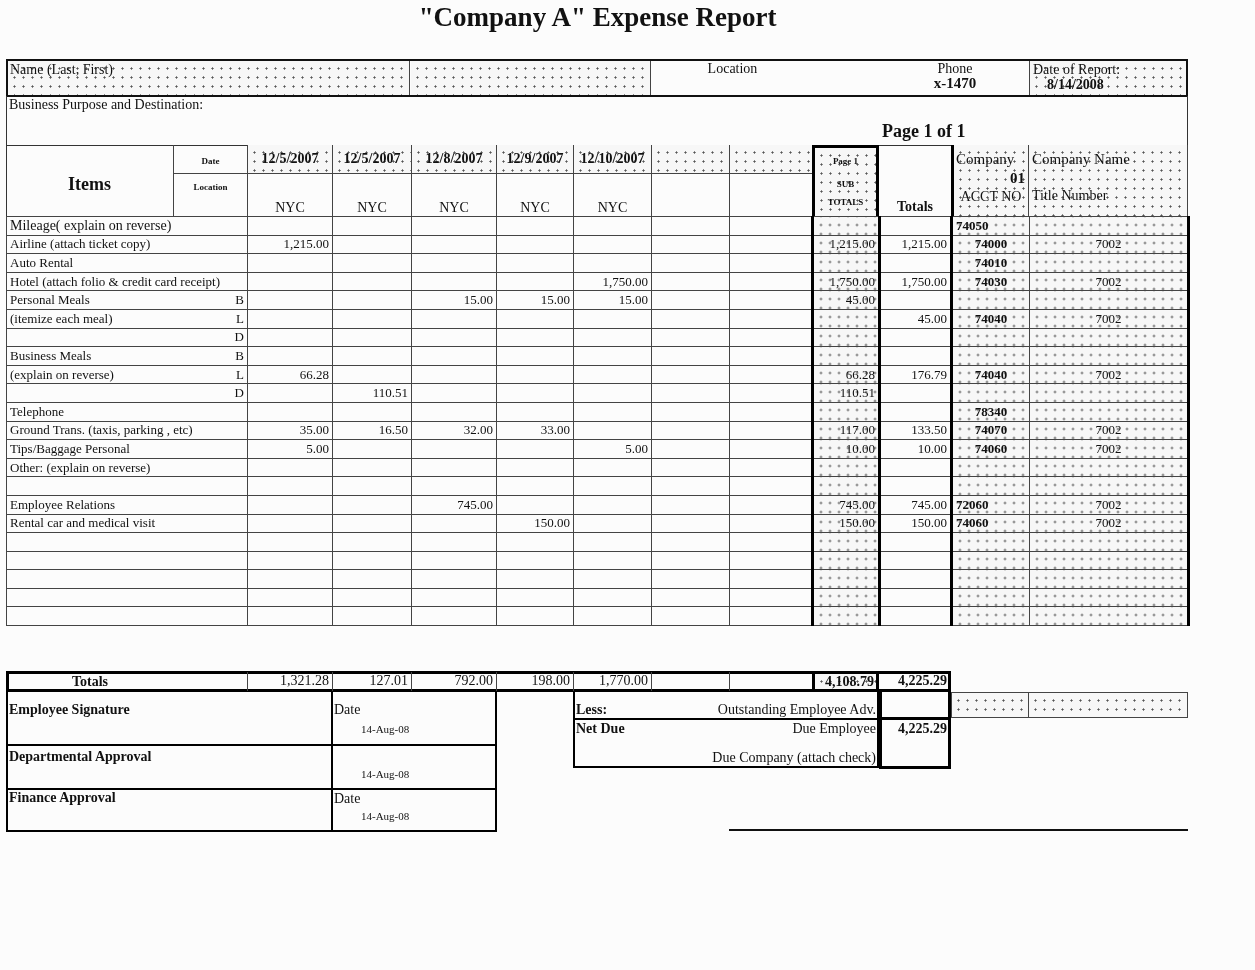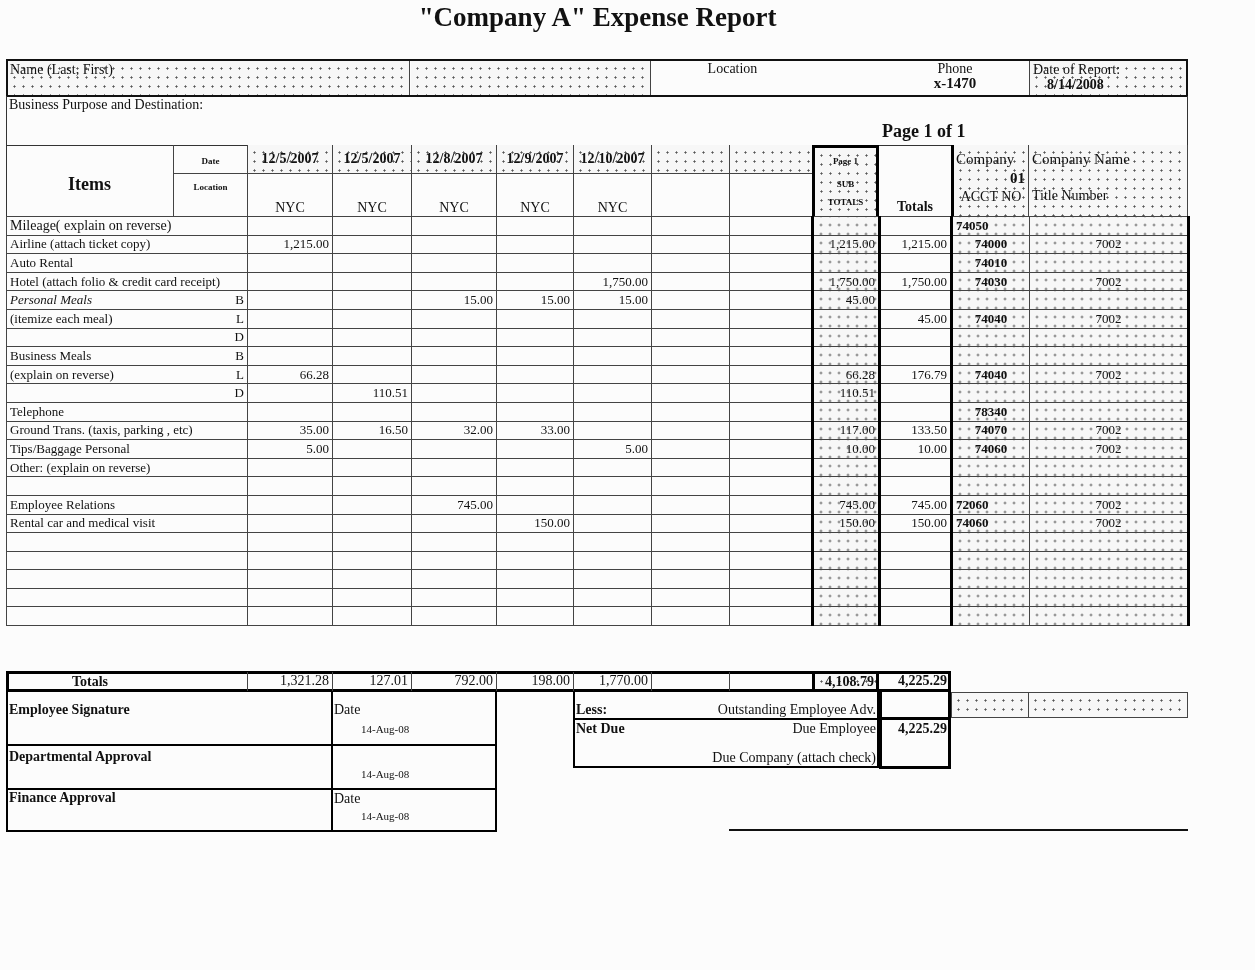--- a/index.html
+++ b/index.html
@@ -165,21 +165,21 @@
         <td class="r"></td>
         <td class="r">1,750.00</td>
         <td class="r"></td>
         <td class="r"></td>
         <td class="r dots sub">1,750.00</td>
         <td class="r">1,750.00</td>
         <td class="dots acct bold" style="text-align: center;">74030</td>
         <td class="dots c title-col" style="border-right: 1px solid rgb(68, 68, 68);">7002</td>
       </tr>
       <tr>
-        <td style="border-right: none; font-style: italic;">Personal Meals</td>
+        <td style="border-right: none;">Personal Meals</td>
         <td class="r" style="border-left: none;">B</td>
         <td class="r"></td>
         <td class="r"></td>
         <td class="r">15.00</td>
         <td class="r">15.00</td>
         <td class="r">15.00</td>
         <td class="r"></td>
         <td class="r"></td>
         <td class="r dots sub">45.00</td>
         <td class="r"></td>

